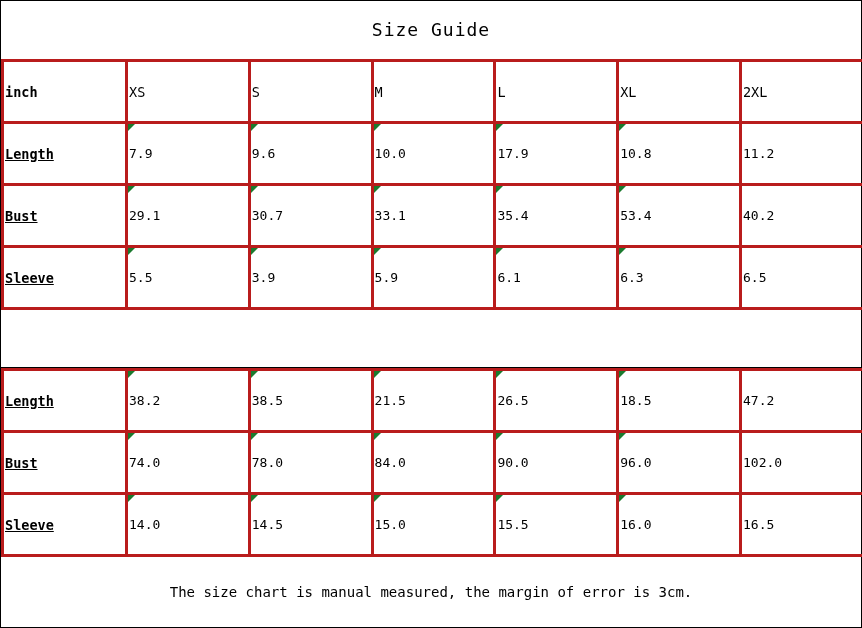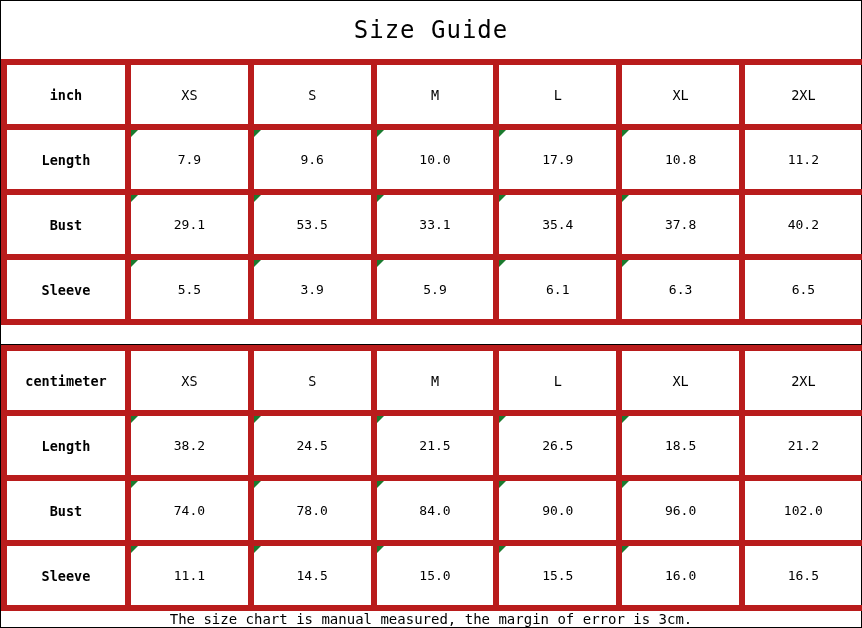--- a/index.html
+++ b/index.html
@@ -21,46 +21,47 @@
     box-sizing: border-box;
     border: 1px solid #000000;
     background: #ffffff;
     display: flex;
     flex-direction: column;
   }
   .title {
     height: 58px;
     line-height: 58px;
     text-align: center;
-    font-size: 24px;
+    font-size: 18px;
     letter-spacing: 1px;
     font-family: "DejaVu Sans Mono", monospace;
     color: #000;
   }
   table.size-table {
     border-collapse: collapse;
     width: 100%;
     table-layout: fixed;
   }
   table.size-table td {
-    border: 6px solid #b91c1c;
+    border: 3px solid #b91c1c;
     height: 57px;
-    text-align: center;
+    text-align: left;
     vertical-align: middle;
     font-size: 13px;
     font-family: "DejaVu Sans Mono", monospace;
     position: relative;
   }
   table.size-table td.unit-cell {
     font-weight: bold;
     font-size: 13.5px;
   }
   table.size-table td.row-label {
     font-weight: bold;
     font-size: 13.5px;
+    text-decoration: underline;
   }
   table.size-table td.head-cell {
     font-weight: normal;
     font-size: 13.5px;
   }
   
   col.c0 { width: 124px; }
   col.cx { width: 122.8px; }
 
   
@@ -121,24 +122,24 @@
         <td class="mark">7.9</td>
         <td class="mark">9.6</td>
         <td class="mark">10.0</td>
         <td class="mark">17.9</td>
         <td class="mark">10.8</td>
         <td>11.2</td>
       </tr>
       <tr>
         <td class="row-label">Bust</td>
         <td class="mark">29.1</td>
-        <td class="mark">53.5</td>
+        <td class="mark">30.7</td>
         <td class="mark">33.1</td>
         <td class="mark">35.4</td>
-        <td class="mark">37.8</td>
+        <td class="mark">53.4</td>
         <td>40.2</td>
       </tr>
       <tr>
         <td class="row-label">Sleeve</td>
         <td class="mark">5.5</td>
         <td class="mark">3.9</td>
         <td class="mark">5.9</td>
         <td class="mark">6.1</td>
         <td class="mark">6.3</td>
         <td>6.5</td>
@@ -153,49 +154,40 @@
       <col class="c0">
         <col class="cx">
         <col class="cx">
         <col class="cx">
         <col class="cx">
         <col class="cx">
         <col class="cx">
     </colgroup>
     <tbody>
       <tr>
-        <td class="unit-cell">centimeter</td>
-        <td class="head-cell">XS</td>
-        <td class="head-cell">S</td>
-        <td class="head-cell">M</td>
-        <td class="head-cell">L</td>
-        <td class="head-cell">XL</td>
-        <td class="head-cell">2XL</td>
-      </tr>
-      <tr>
         <td class="row-label">Length</td>
         <td class="mark">38.2</td>
-        <td class="mark">24.5</td>
+        <td class="mark">38.5</td>
         <td class="mark">21.5</td>
         <td class="mark">26.5</td>
         <td class="mark">18.5</td>
-        <td>21.2</td>
+        <td>47.2</td>
       </tr>
       <tr>
         <td class="row-label">Bust</td>
         <td class="mark">74.0</td>
         <td class="mark">78.0</td>
         <td class="mark">84.0</td>
         <td class="mark">90.0</td>
         <td class="mark">96.0</td>
         <td>102.0</td>
       </tr>
       <tr>
         <td class="row-label">Sleeve</td>
-        <td class="mark">11.1</td>
+        <td class="mark">14.0</td>
         <td class="mark">14.5</td>
         <td class="mark">15.0</td>
         <td class="mark">15.5</td>
         <td class="mark">16.0</td>
         <td>16.5</td>
       </tr>
     </tbody>
   </table>
 
   <div class="footer">The size chart is manual measured, the margin of error is 3cm.</div>

